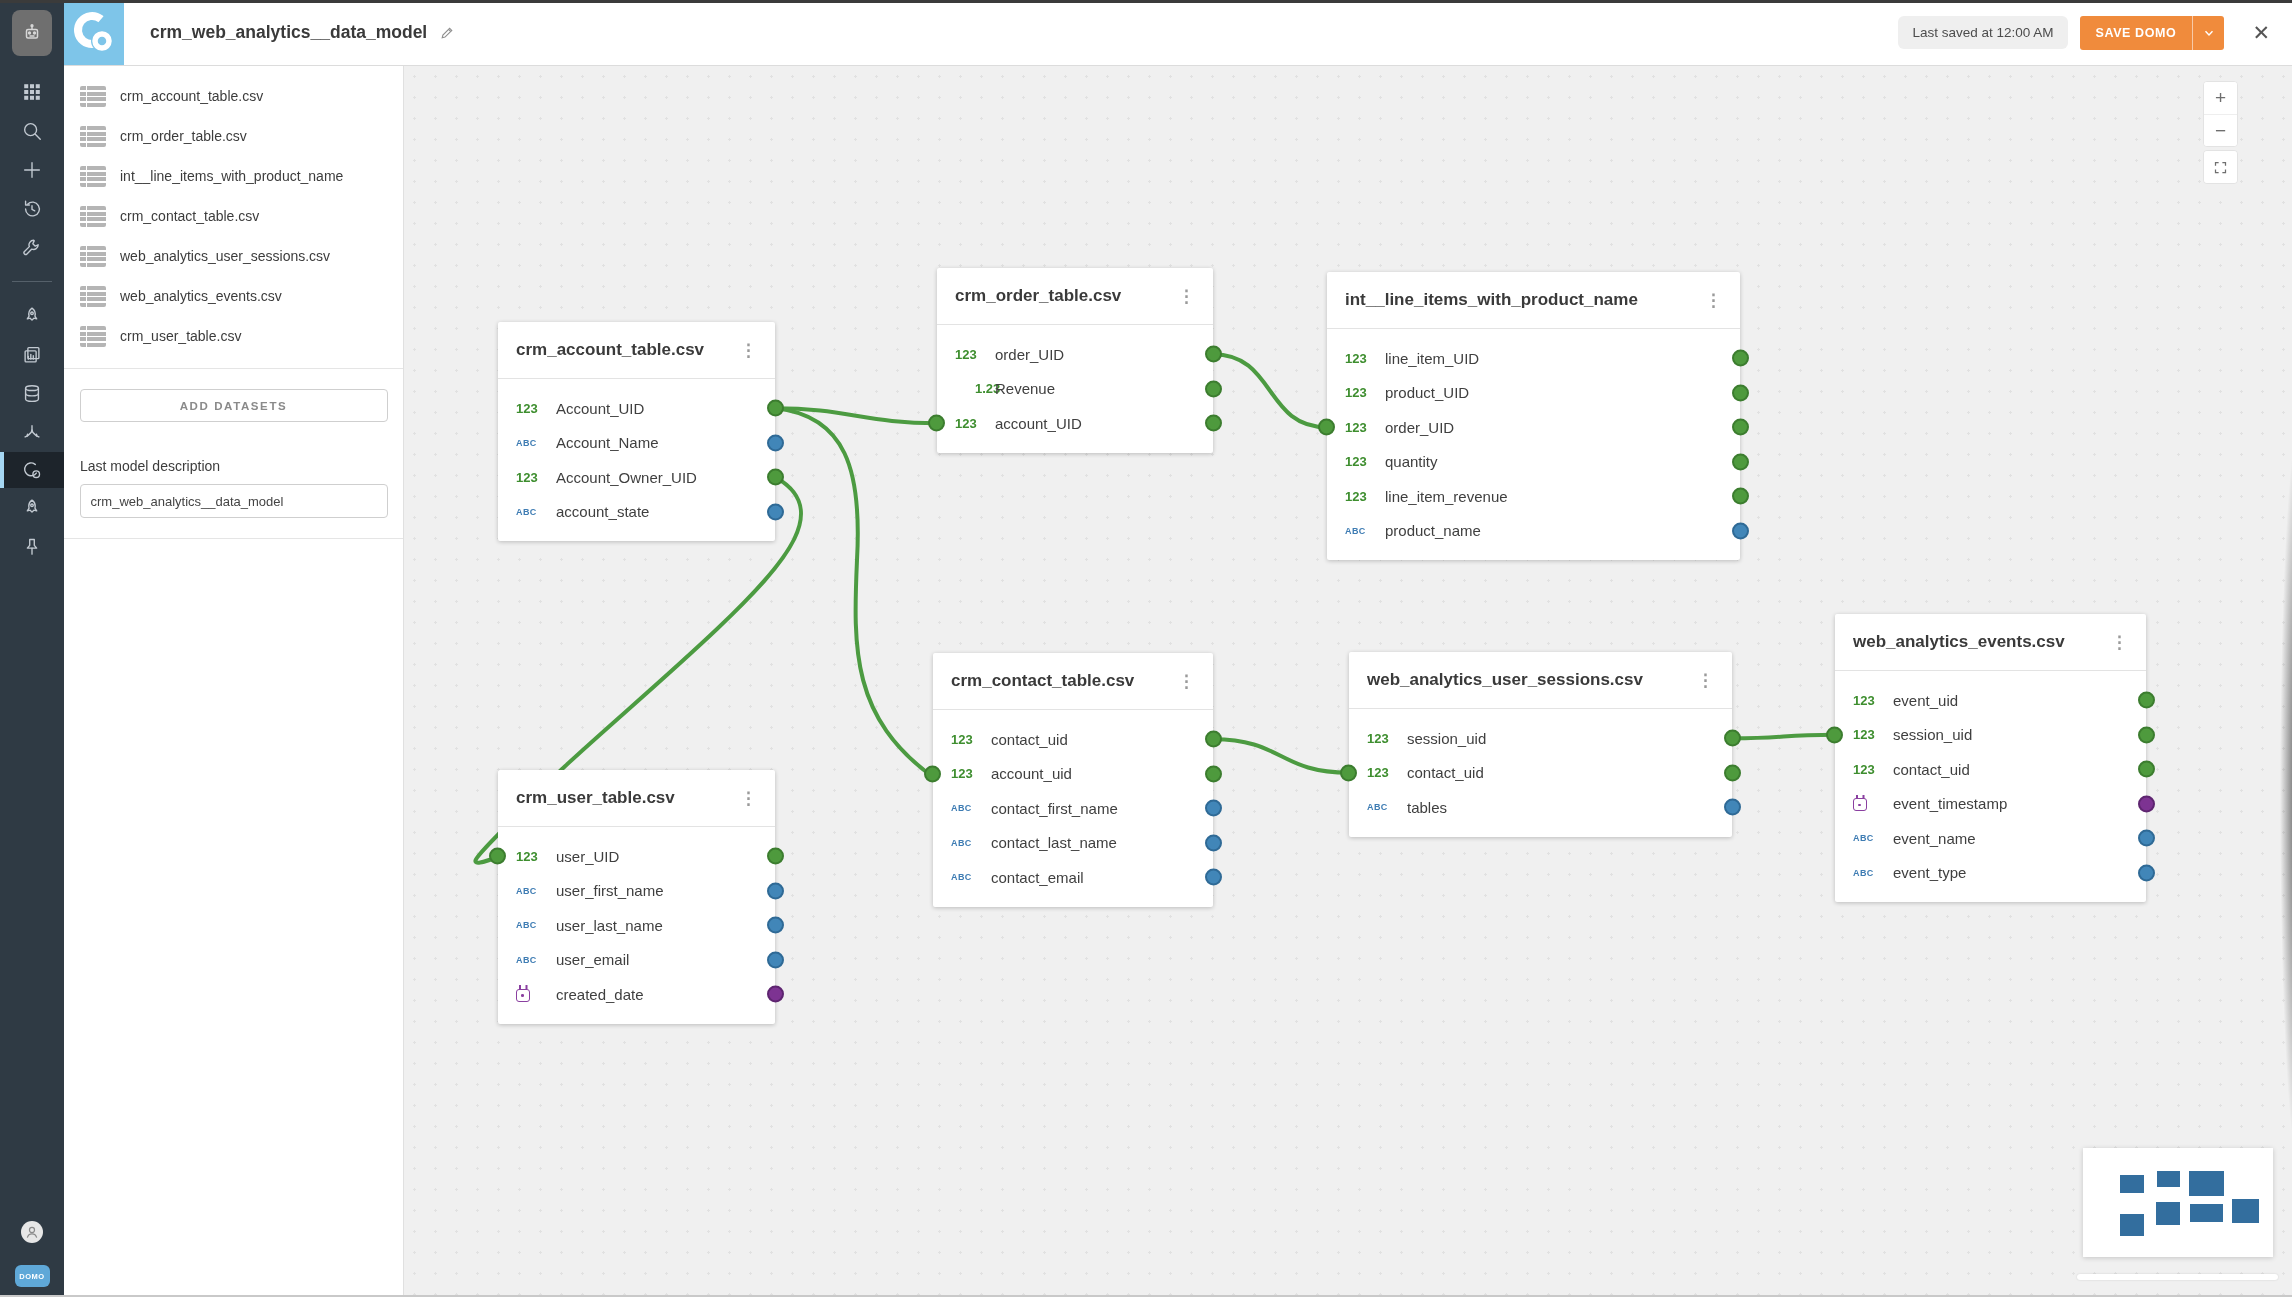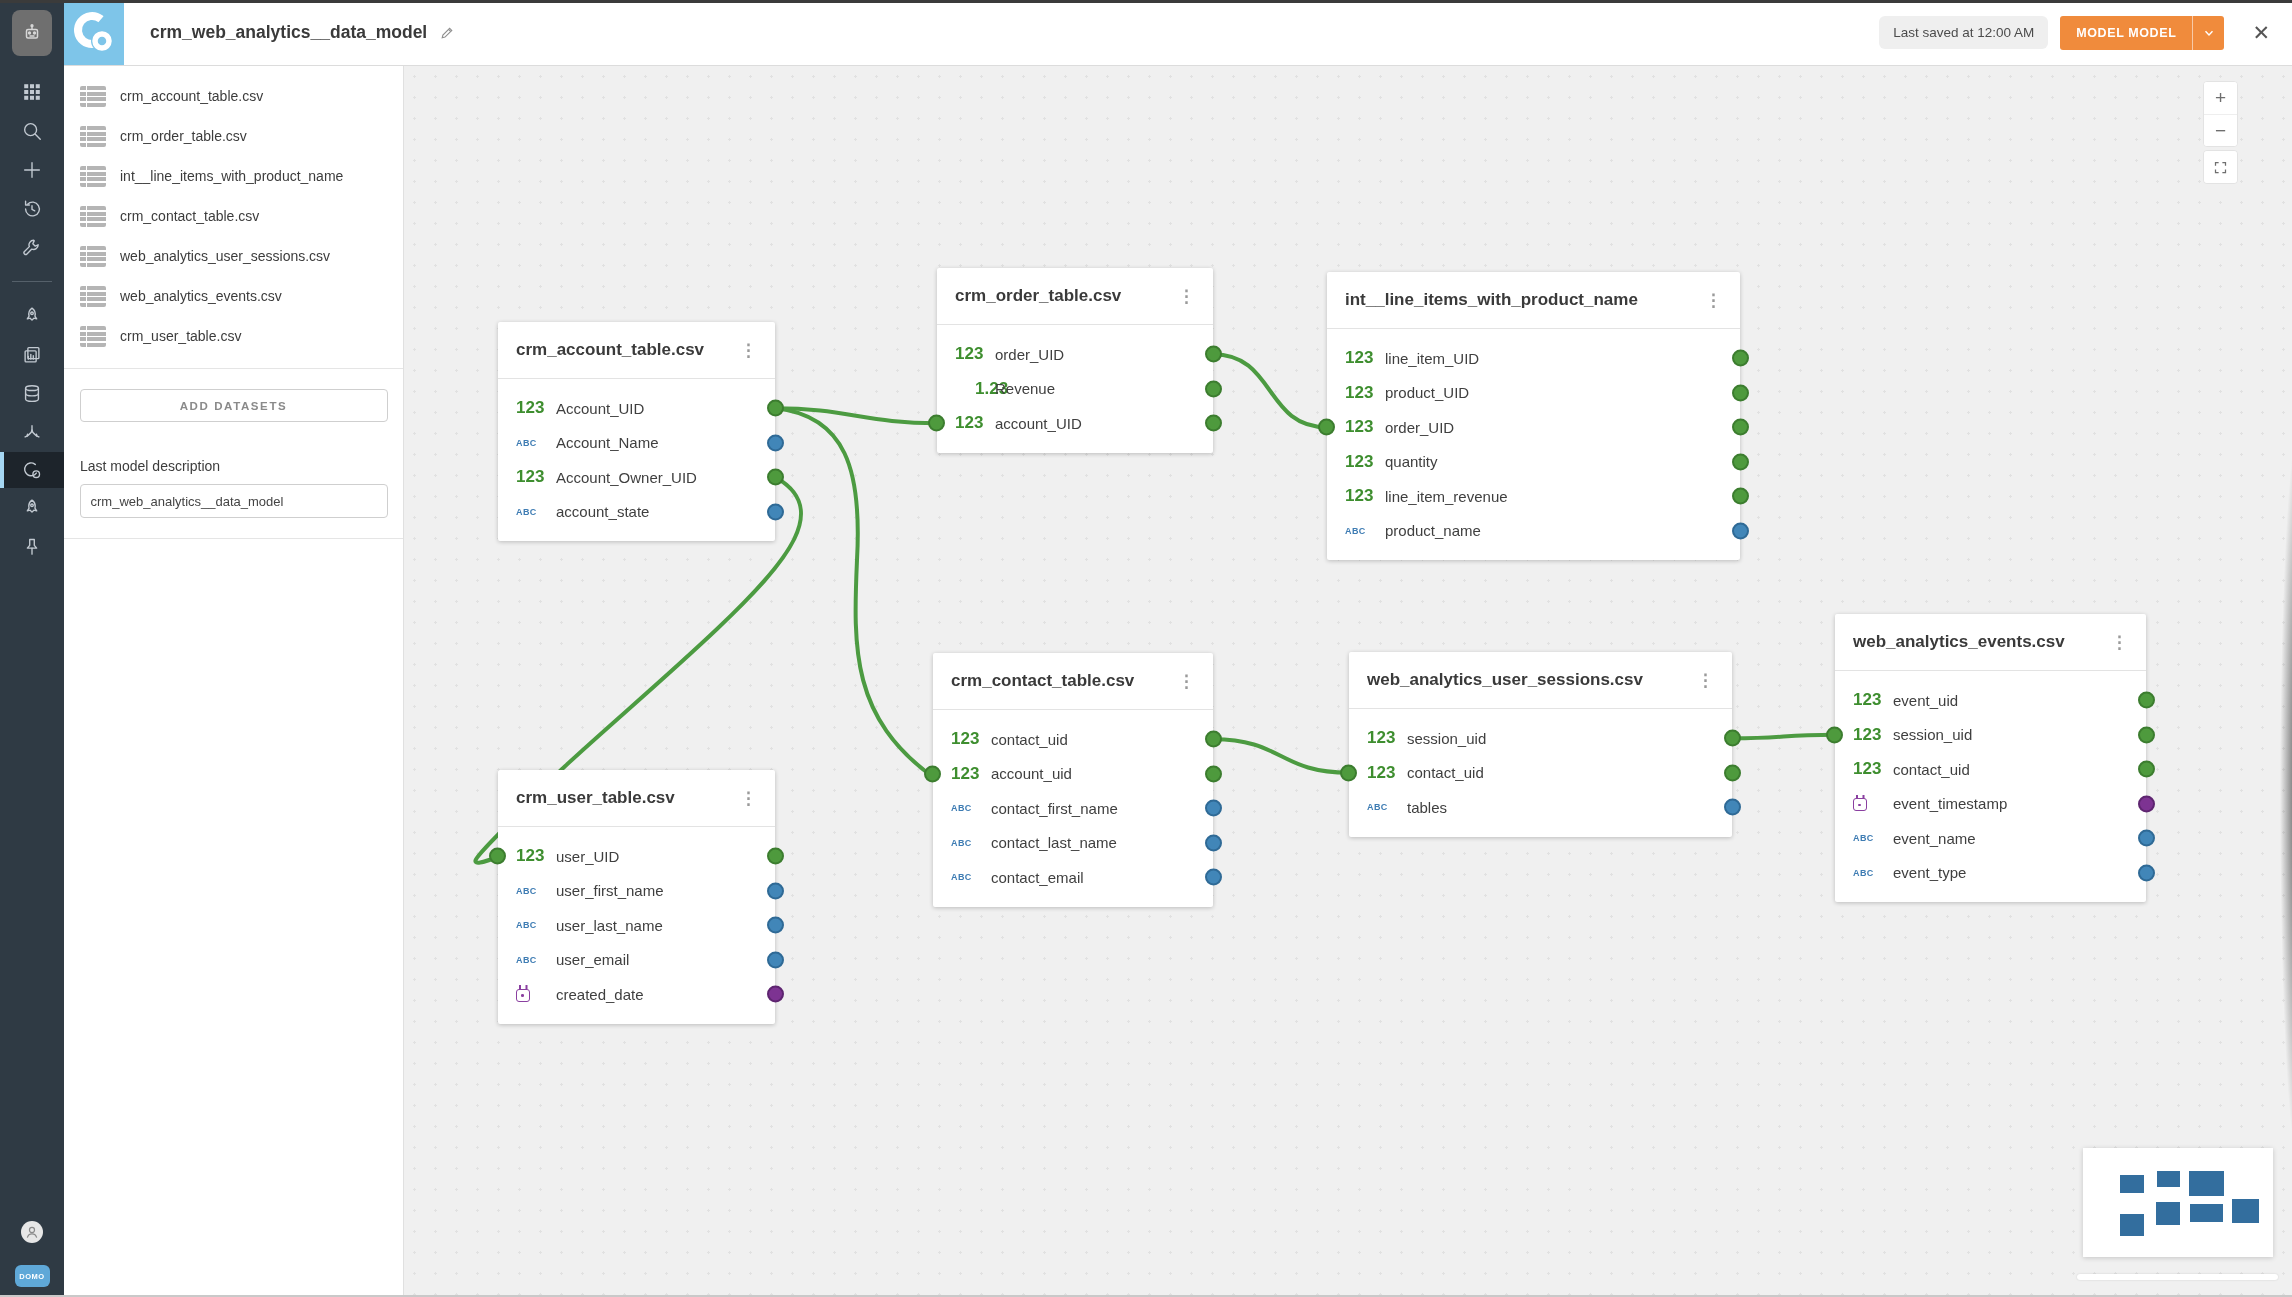--- a/index.html
+++ b/index.html
@@ -67,21 +67,21 @@
             background-image:radial-gradient(circle, #e1e1e1 1.2px, transparent 1.4px); background-size:21px 21px; }
   #edges { position:absolute; left:0; top:0; z-index:1; pointer-events:none; }
   .card { position:absolute; background:#fff; border-radius:2px; box-shadow:0 1px 4px rgba(0,0,0,.22); z-index:2; }
   .card-head { height:57px; border-bottom:1px solid #e3e3e3; display:flex; align-items:center;
                justify-content:space-between; padding:0 14px 0 18px; }
   .card-title { font-size:17px; font-weight:600; color:#3a3a3a; white-space:nowrap; }
   .kebab { background:none; border:none; color:#9a9a9a; font-size:17px; font-weight:700; cursor:pointer; line-height:1; padding:2px 4px; }
   .rows { padding:12px 0; }
   .frow { height:34.5px; display:flex; align-items:center; padding:0 18px; position:relative; }
   .ficon { width:27px; margin-right:13px; flex:0 0 auto; display:flex; align-items:center; }
-  .fi-num { font-size:17px; font-weight:700; }
+  .fi-num { font-size:13px; font-weight:700; }
   .fi-abc { font-size:9px; font-weight:700; letter-spacing:.4px; }
   .fi-date { position:relative; width:14px; height:13px; border:1.6px solid #8a3fa0; border-radius:3px; margin-top:2px; }
   .fi-date::before { content:""; position:absolute; top:-4.5px; left:2px; width:1.8px; height:4px; background:#8a3fa0; box-shadow:6.5px 0 0 #8a3fa0; }
   .fi-date::after { content:""; position:absolute; left:4px; top:4.5px; width:2.6px; height:2.6px; border-radius:50%; background:#8a3fa0; }
   .flabel { font-size:15px; color:#3f3f3f; white-space:nowrap; }
   .port { position:absolute; width:17px; height:17px; border-radius:50%; top:50%; transform:translateY(-50%); z-index:3; }
   .port.r { right:-9px; } .port.l { left:-9px; }
 
   .zoomctrl { position:absolute; left:1799px; top:15px; z-index:5; display:flex; flex-direction:column; }
   .zgroup { background:#fff; border:1px solid #e3e3e3; border-radius:4px; display:flex; flex-direction:column; overflow:hidden; }
@@ -229,21 +229,21 @@
     <div class="page-title">crm_web_analytics__data_model</div>
     <span class="pencil">
       <svg width="17" height="17" viewBox="0 0 24 24" fill="none" stroke="currentColor" stroke-width="1.6">
         <path d="M4.5,19.5 l1,-4 9.5,-9.5 3,3 -9.5,9.5 z"></path>
           <path d="M13.5,7.5 l3,3"></path>
       </svg>
     </span>
     <div class="spacer"></div>
     <div class="last-saved">Last saved at 12:00 AM</div>
     <div class="save-split">
-      <button class="save-btn">MODEL MODEL</button>
+      <button class="save-btn">SAVE DOMO</button>
       <button class="save-caret">
         <svg width="14" height="14" viewBox="0 0 24 24" fill="none" stroke="currentColor" stroke-width="2.4">
             <polyline points="6,9 12,15.5 18,9"></polyline>
           </svg>
       </button>
     </div>
     <button class="close-btn">✕</button>
   </header>
 
   <div class="sidebar">

